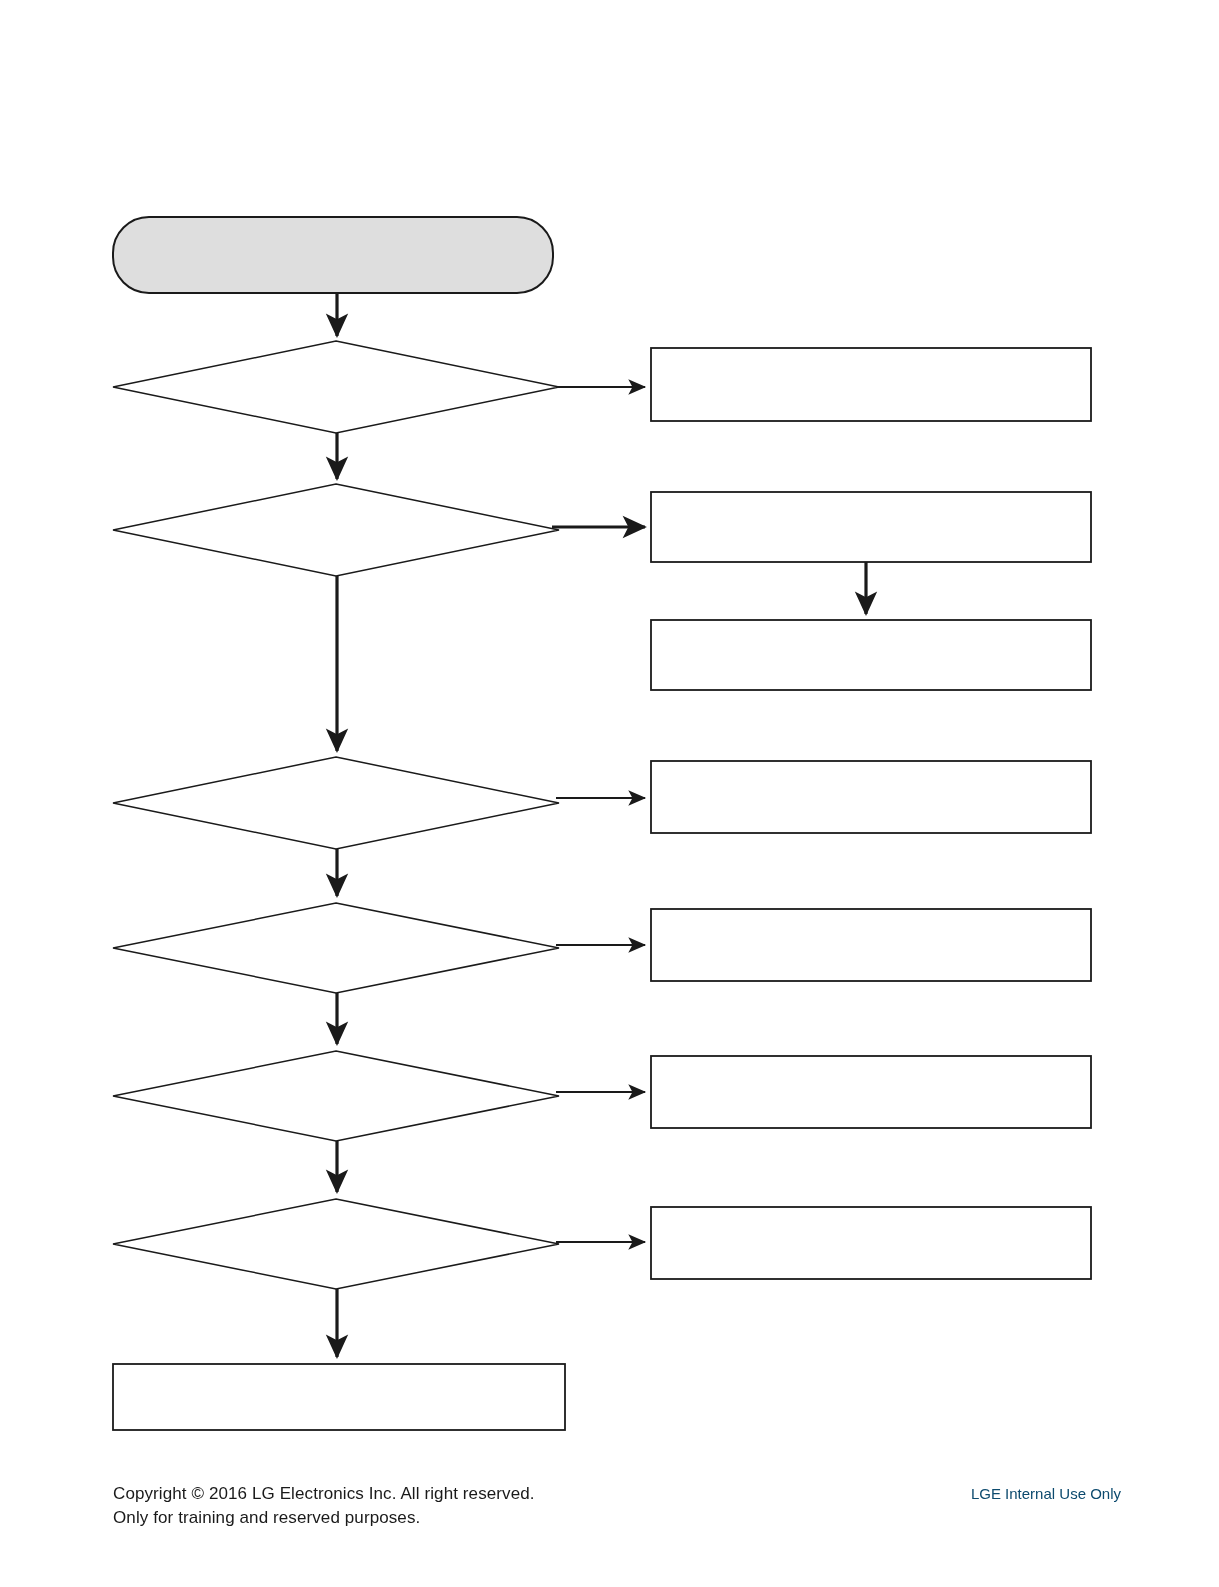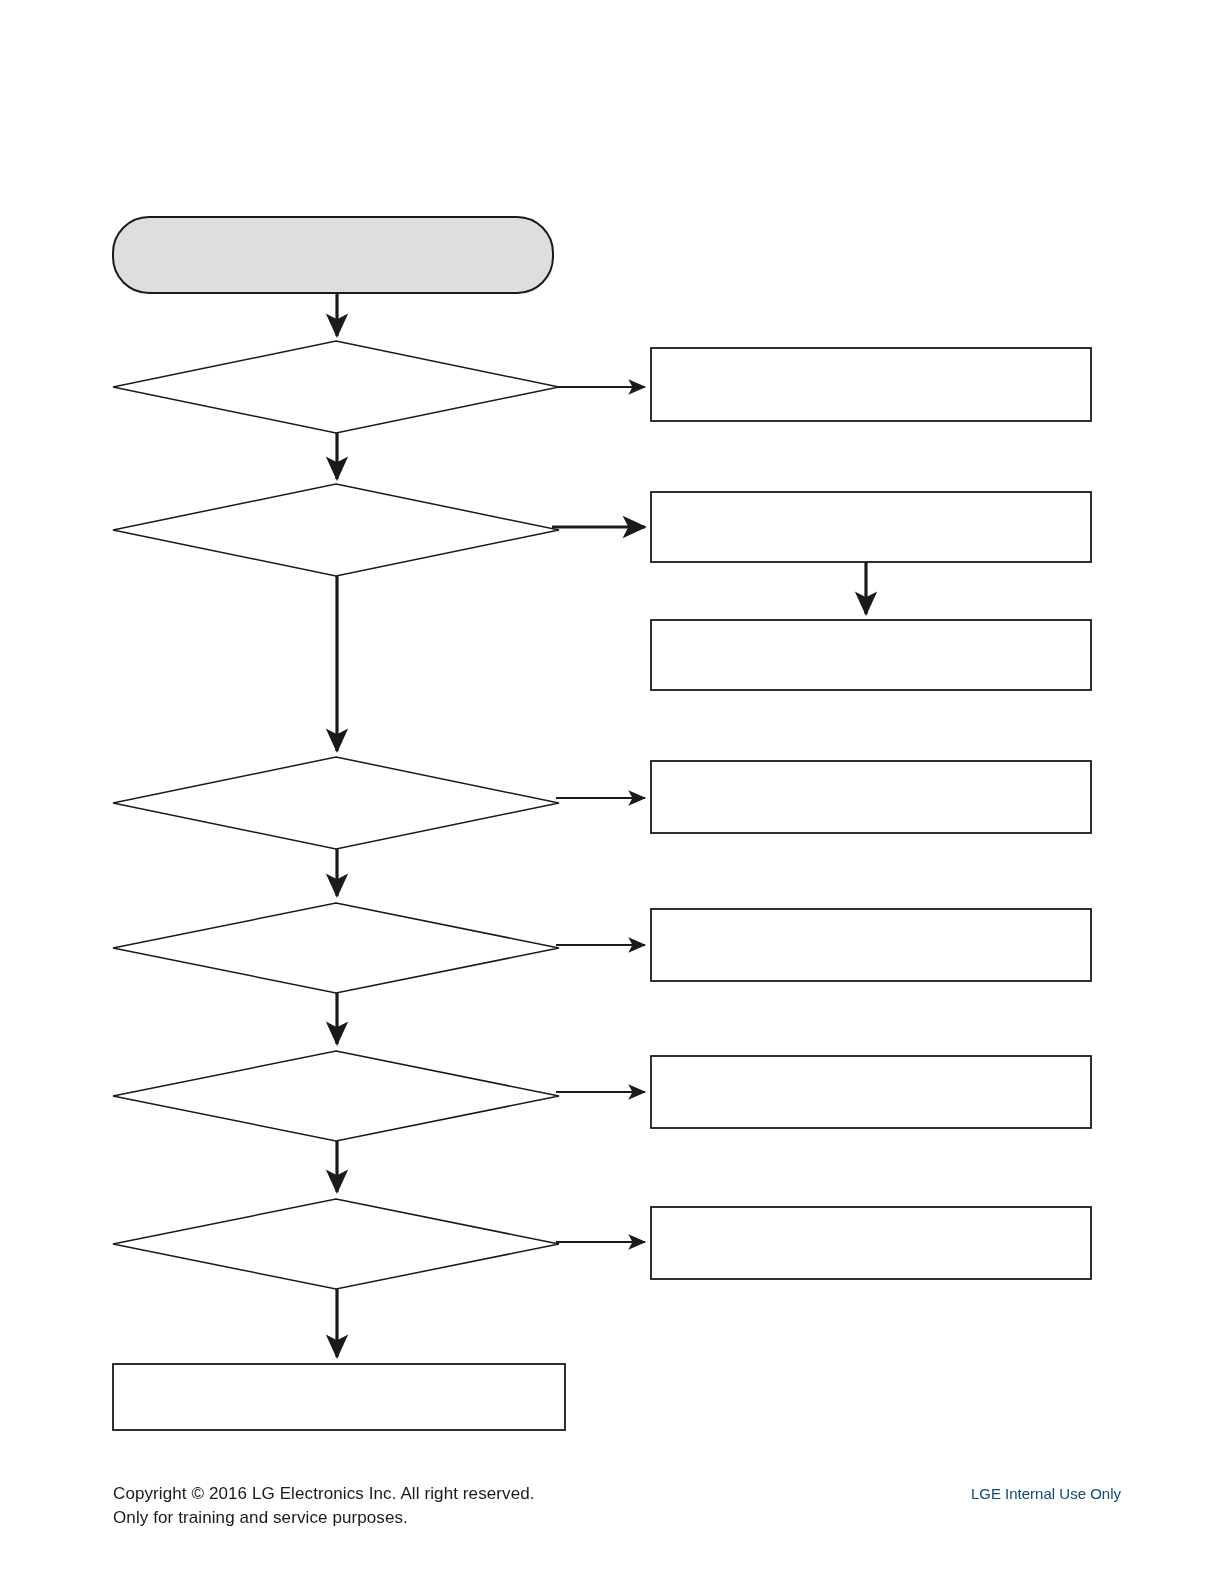--- a/index.html
+++ b/index.html
@@ -210,18 +210,18 @@
 
     <g>
       <rect class="node-shape process" x="113" y="1364" width="452" height="66"></rect>
       <text class="node-label" x="339" y="1397"></text>
     </g>
   </svg>
 
   <div id="footer">
     <div id="footer-left">
       <div>Copyright © 2016 LG Electronics Inc. All right reserved.</div>
-      <div>Only for training and service purposes.</div>
+      <div>Only for training and reserved purposes.</div>
     </div>
     <div id="footer-right">LGE Internal Use Only</div>
   </div>
 
 </div>
 
 </body></html>

